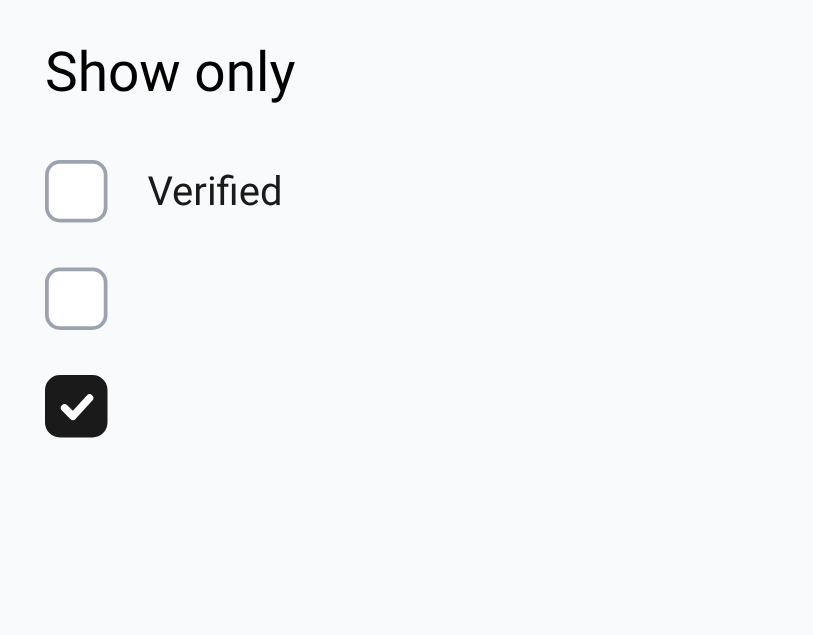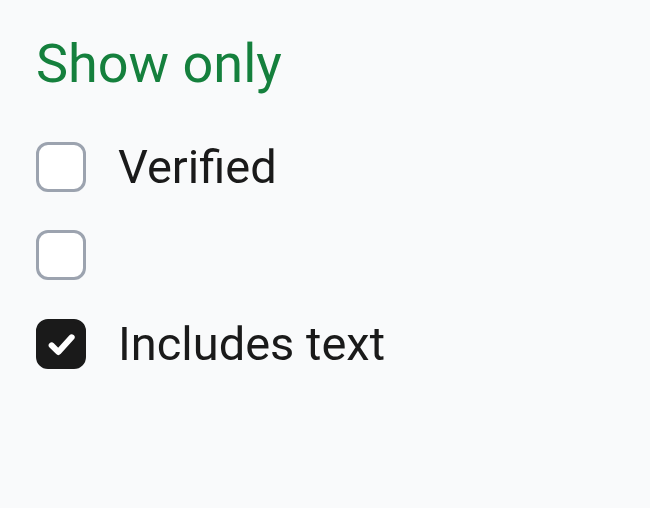--- a/index.html
+++ b/index.html
@@ -4,23 +4,23 @@
   <style>
     * { box-sizing: border-box; margin: 0; padding: 0; }
     body {
       font-family: -apple-system, BlinkMacSystemFont, "Segoe UI", Roboto, Helvetica, Arial, sans-serif;
       background: #f9fafb;
       width: 650px;
       height: 508px;
       padding: 32px 36px;
     }
     .heading {
-      font-size: 54px;
+      font-size: 44px;
       font-weight: 400;
-      color: #15803d;
+      color: #000000;
       margin-bottom: 44px;
     }
     .option-row {
       display: flex;
       align-items: center;
       gap: 32px;
       margin-bottom: 36px;
       cursor: pointer;
     }
     .checkbox {
@@ -43,21 +43,21 @@
     .checkbox-checked svg {
       width: 32px;
       height: 32px;
       stroke: #ffffff;
       stroke-width: 4.5;
       stroke-linecap: round;
       stroke-linejoin: round;
       fill: none;
     }
     .option-label {
-      font-size: 47px;
+      font-size: 32px;
       font-weight: 400;
       color: #1a1a1a;
     }
   </style>
 </head>
 <body>
 
 <div class="heading">Show only</div>
 
 <div class="option-row">
@@ -68,14 +68,13 @@
 <div class="option-row">
   <div class="checkbox checkbox-unchecked"></div>
 </div>
 
 <div class="option-row">
   <div class="checkbox checkbox-checked">
     <svg viewBox="0 0 24 24">
       <polyline points="5 13 10 18 20 7"></polyline>
     </svg>
   </div>
-  <div class="option-label">Includes text</div>
 </div>
 
 </body></html>

